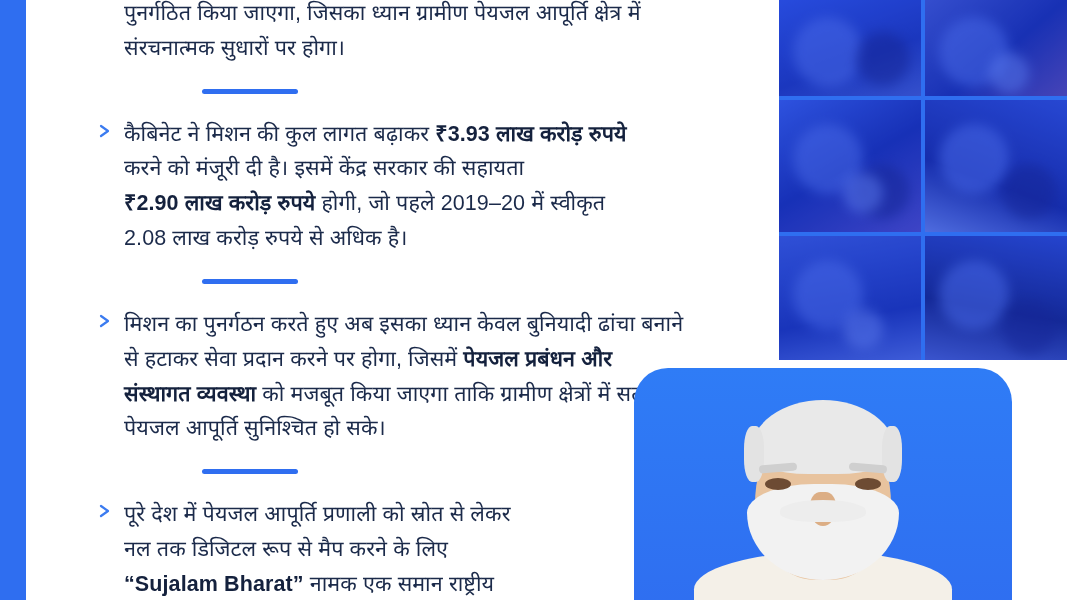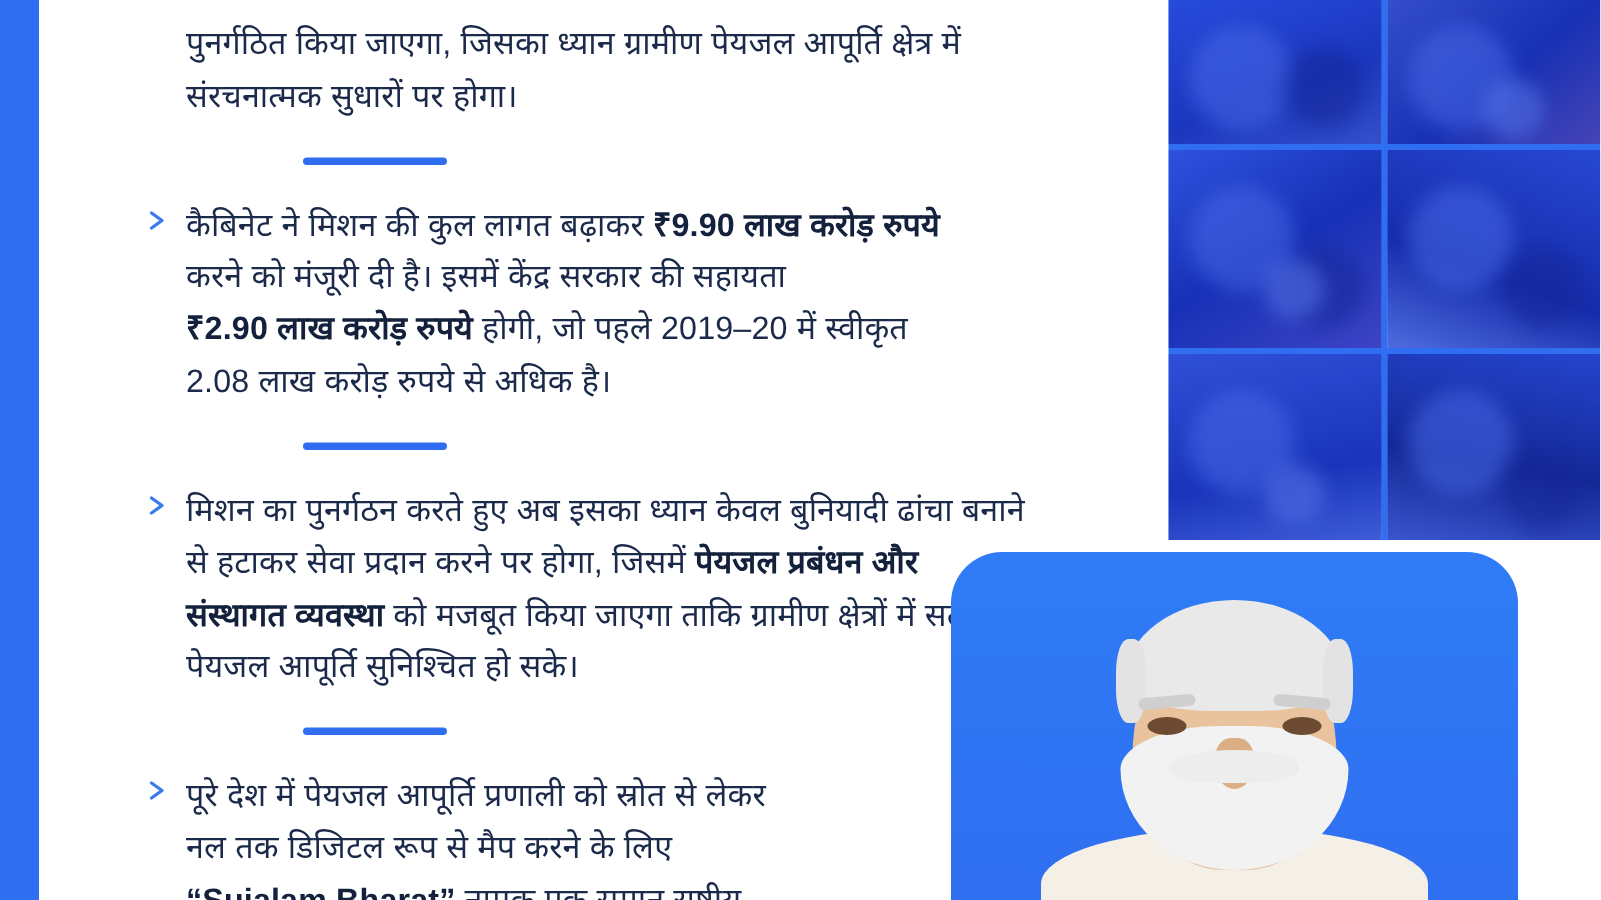--- a/index.html
+++ b/index.html
@@ -39,21 +39,21 @@
   }
   
   .content {
     position: absolute;
     left: 44px;
     top: 0;
     width: 735px;
     height: 436px;
     background: #ffffff;
     box-sizing: border-box;
-    padding: 16px 26px 0 80px;
+    padding: 0 26px 0 80px;
   }
   .bullet-block {
     position: relative;
     margin: 0;
   }
   .bullet-text {
     font-family: "Liberation Sans", sans-serif;
     font-size: 21.5px;
     line-height: 1.62;
     color: #1b2a4a;
@@ -258,21 +258,21 @@
 संरचनात्मक सुधारों पर होगा।</p>
     </div>
     <div class="divider"></div>
 
     <div class="bullet-block">
       <span class="arrow-icon">
         <svg width="14" height="14" viewBox="0 0 14 14" aria-hidden="true">
           <path d="M3 2 L10 7 L3 12" fill="none" stroke="#3b7bf0" stroke-width="2.2" stroke-linecap="round" stroke-linejoin="round"></path>
         </svg>
       </span>
-      <p class="bullet-text">कैबिनेट ने मिशन की कुल लागत बढ़ाकर <b>₹9.90 लाख करोड़ रुपये</b>
+      <p class="bullet-text">कैबिनेट ने मिशन की कुल लागत बढ़ाकर <b>₹3.93 लाख करोड़ रुपये</b>
 करने को मंजूरी दी है। इसमें केंद्र सरकार की सहायता
 <b>₹2.90 लाख करोड़ रुपये</b> होगी, जो पहले 2019–20 में स्वीकृत
 2.08 लाख करोड़ रुपये से अधिक है।</p>
     </div>
     <div class="divider"></div>
 
     <div class="bullet-block">
       <span class="arrow-icon">
         <svg width="14" height="14" viewBox="0 0 14 14" aria-hidden="true">
           <path d="M3 2 L10 7 L3 12" fill="none" stroke="#3b7bf0" stroke-width="2.2" stroke-linecap="round" stroke-linejoin="round"></path>

